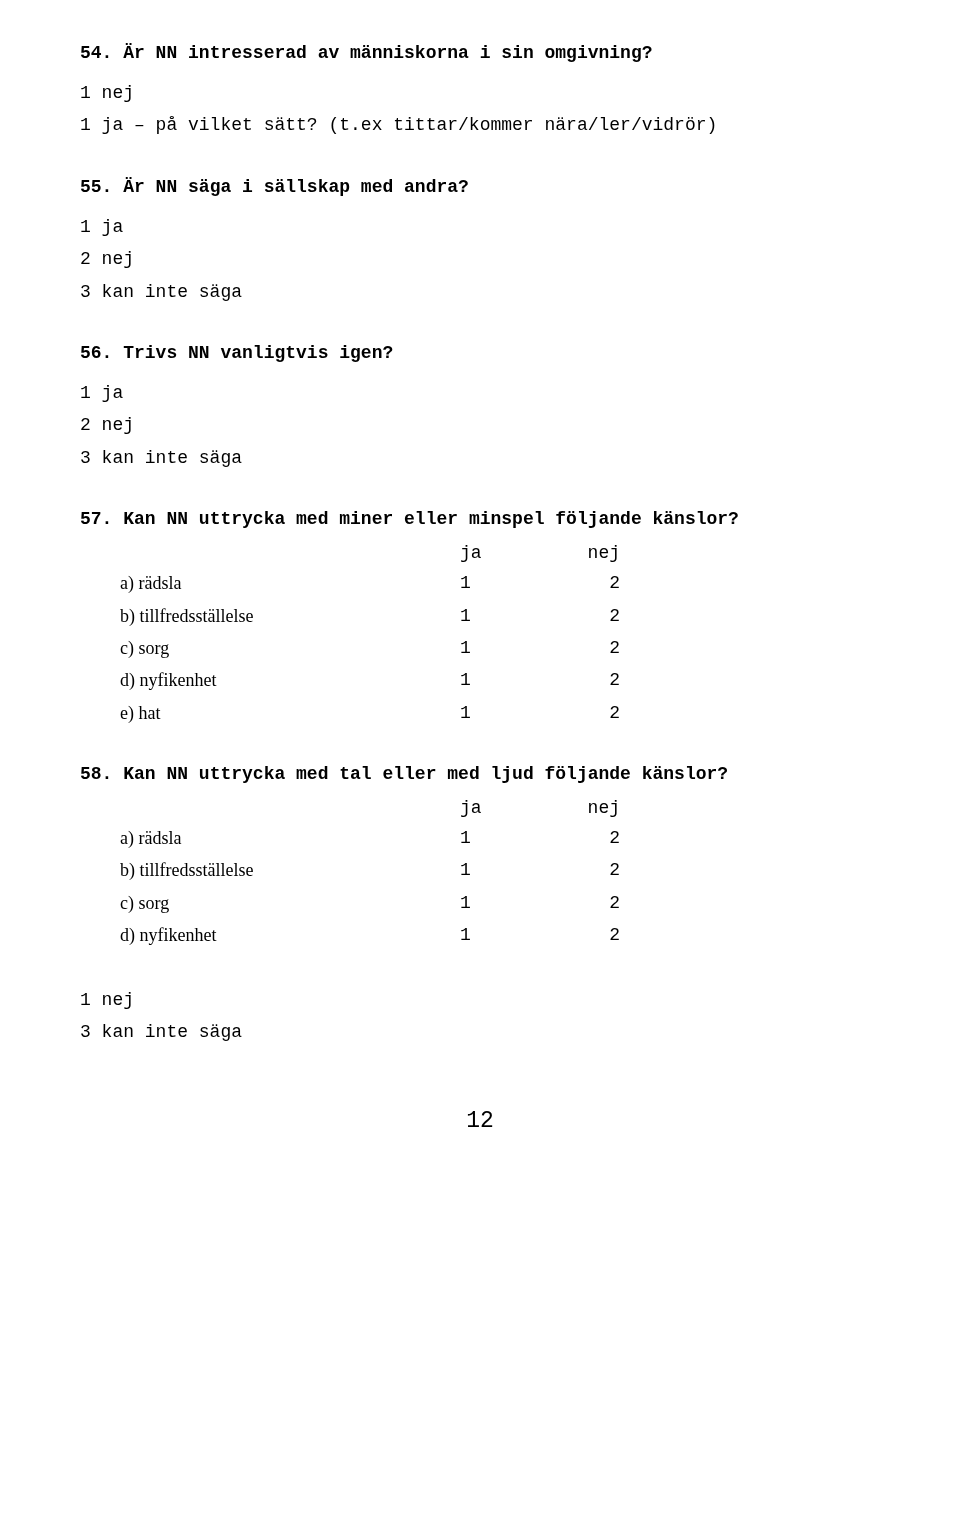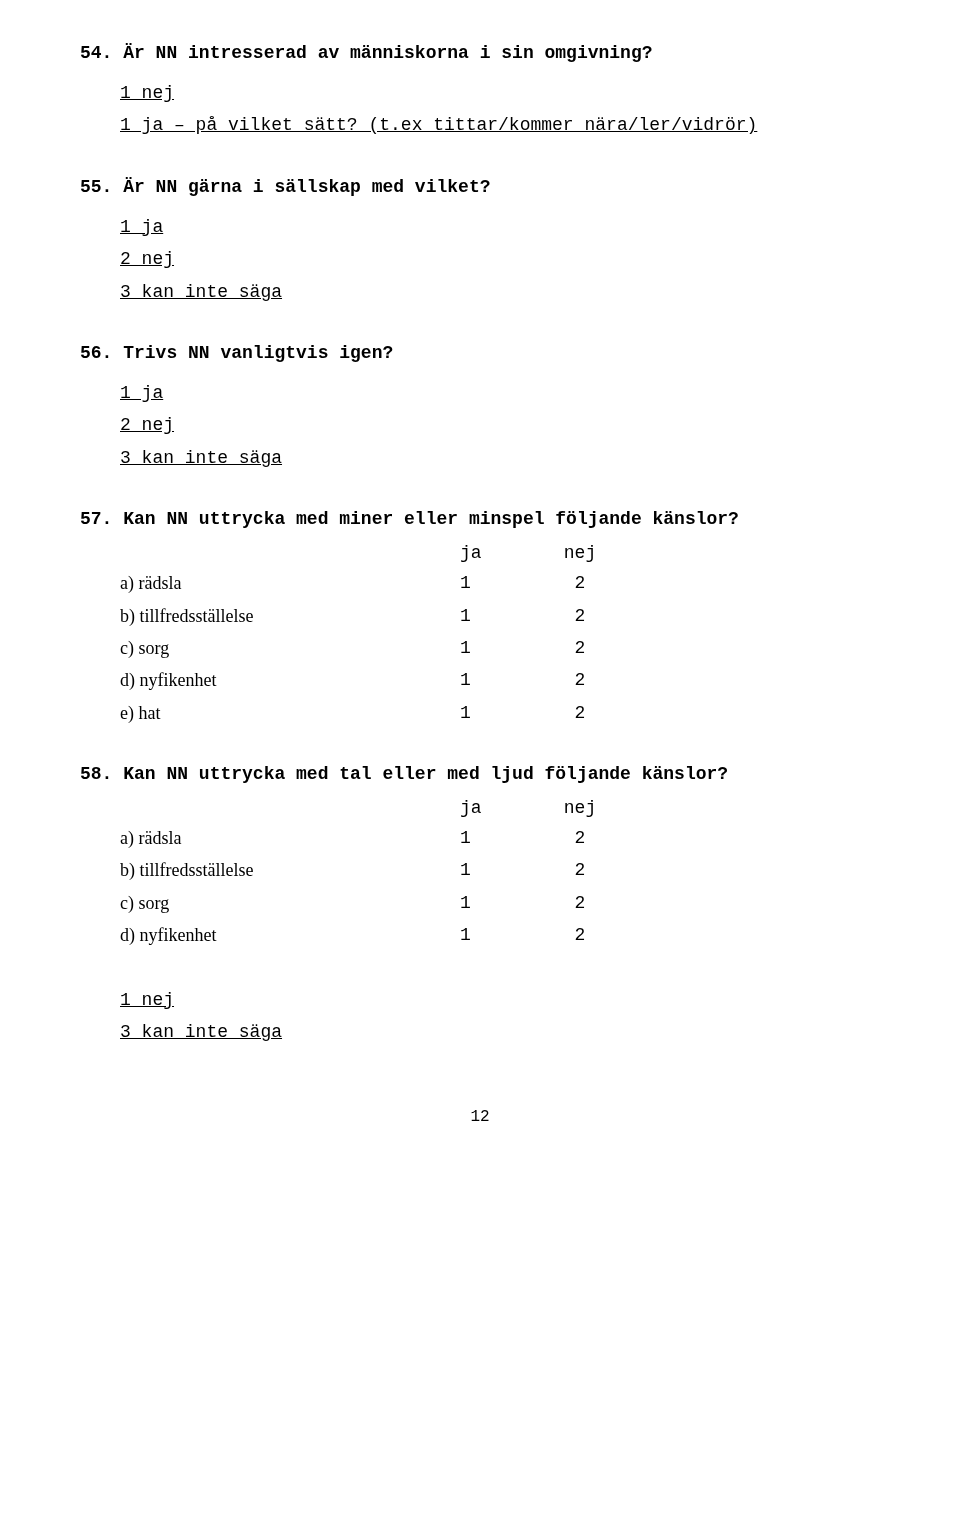--- a/index.html
+++ b/index.html
@@ -18,24 +18,22 @@
     }
     .question-block {
       margin-bottom: 32px;
     }
     .question-title {
       font-weight: bold;
       margin-bottom: 10px;
       line-height: 1.5;
     }
     .answer-list {
-      margin-left: 40px;
       margin-top: 6px;
       line-height: 1.8;
-      text-decoration: underline;
     }
     .answer-item {
       line-height: 1.8;
     }
     .table-block {
       margin-left: 40px;
       margin-top: 10px;
       margin-bottom: 10px;
     }
     .table-header {
@@ -49,46 +47,46 @@
     .col-label {
       width: 340px;
       font-family: Liberation Serif, serif;
     }
     .col-ja {
       width: 80px;
       text-align: left;
     }
     .col-nej {
       width: 80px;
-      text-align: center;
+      text-align: right;
     }
     .page-number {
       text-align: center;
       margin-top: 60px;
-      font-size: 16px;
+      font-size: 23px;
     }
   </style>
 </head>
 <body>
 
 <div class="question-block">
   <div class="question-title">
     <span>54.</span>
     <span>Är NN intresserad av människorna i sin omgivning?</span>
   </div>
   <div class="answer-list">
     <div class="answer-item">1 nej</div>
     <div class="answer-item">1 ja – på vilket sätt? (t.ex tittar/kommer nära/ler/vidrör)</div>
   </div>
 </div>
 
 <div class="question-block">
   <div class="question-title">
     <span>55.</span>
-    <span>Är NN gärna i sällskap med vilket?</span>
+    <span>Är NN säga i sällskap med andra?</span>
   </div>
   <div class="answer-list">
     <div class="answer-item">1 ja</div>
     <div class="answer-item">2 nej</div>
     <div class="answer-item">3 kan inte säga</div>
   </div>
 </div>
 
 <div class="question-block">
   <div class="question-title">

